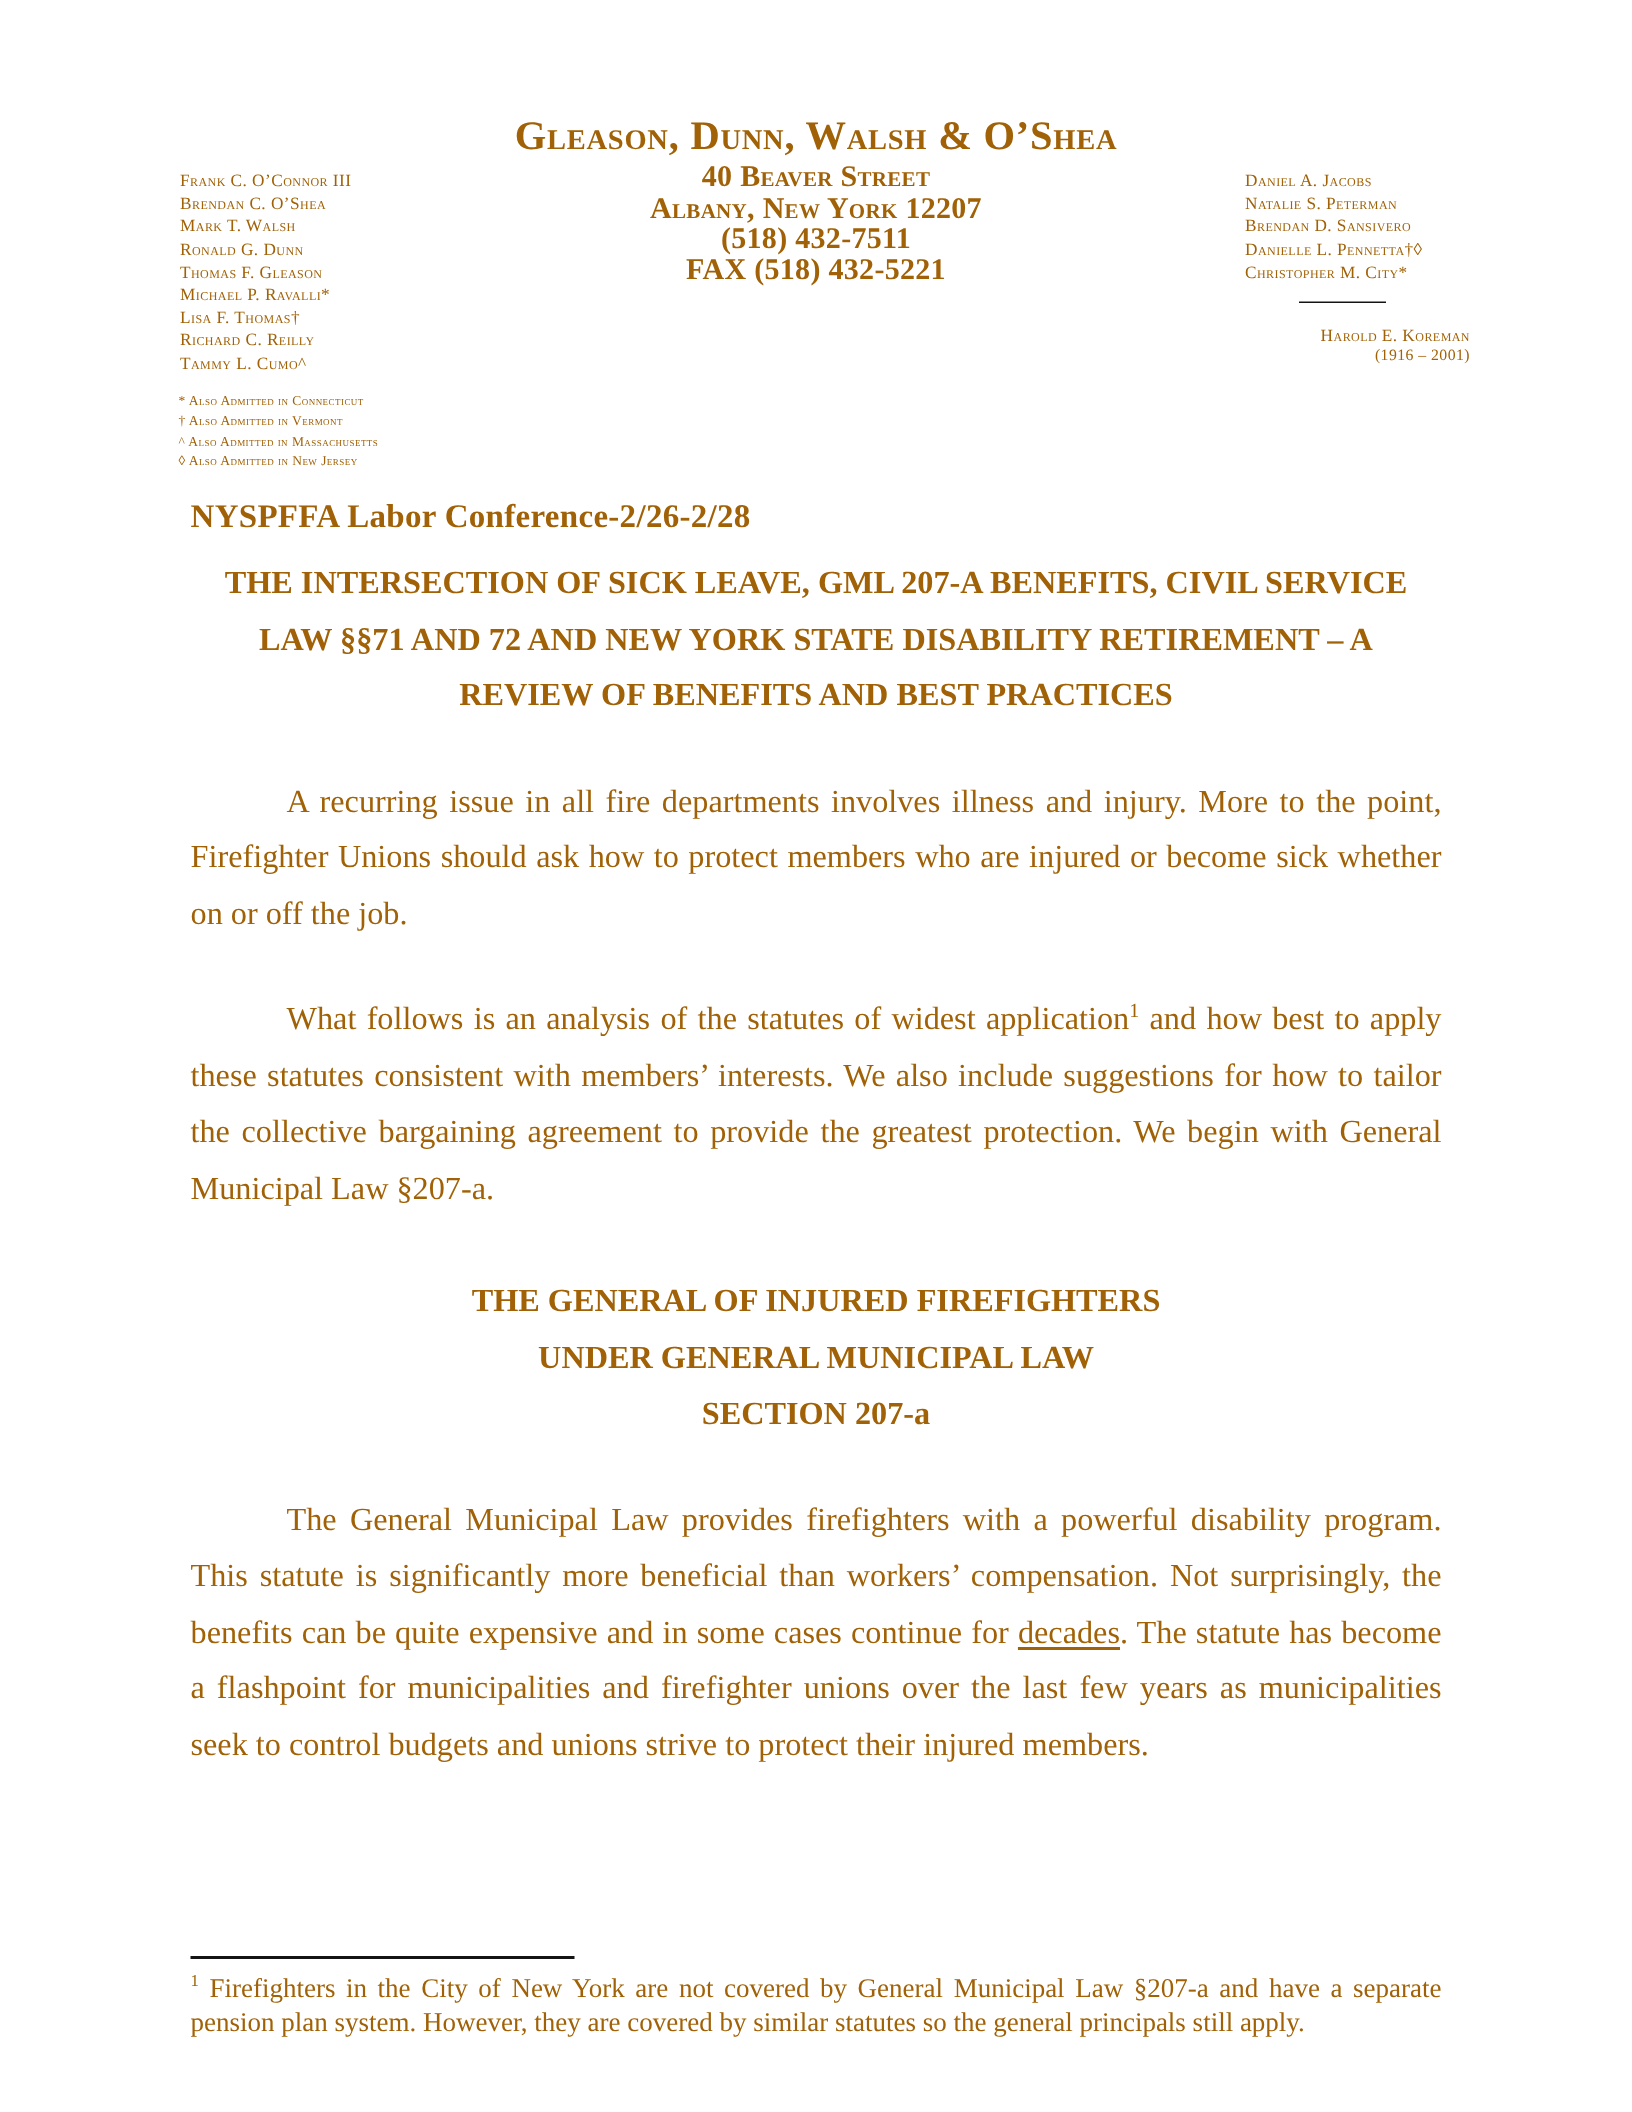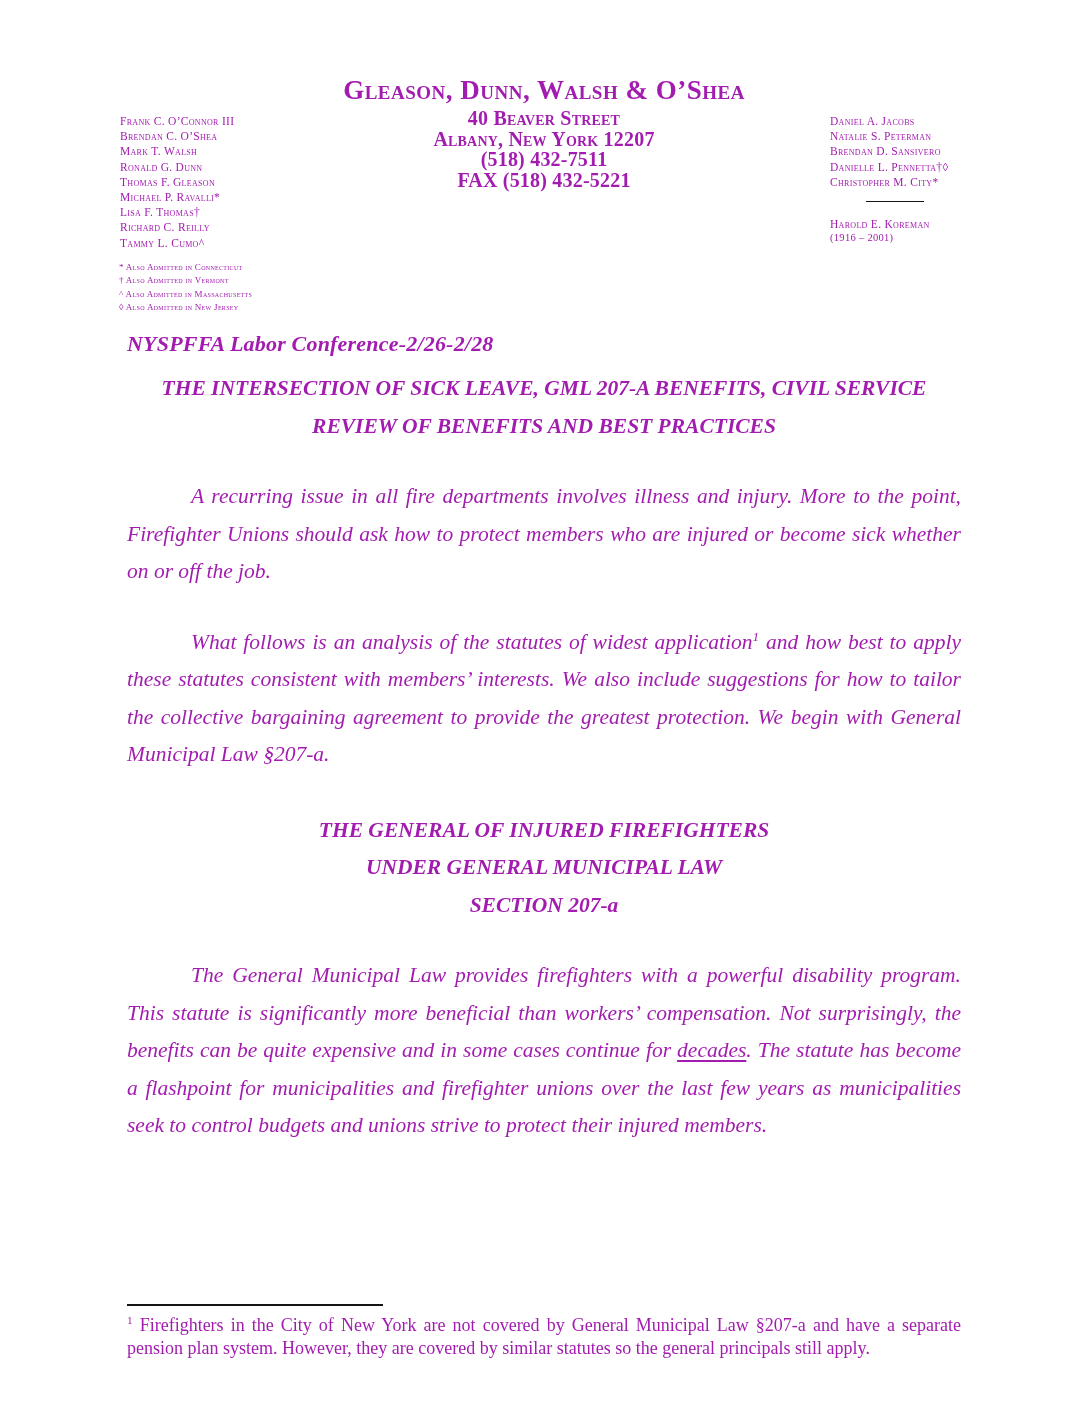--- a/index.html
+++ b/index.html
@@ -2,21 +2,21 @@
 <html><head>
 <meta charset="utf-8">
 <style>
   * { margin:0; padding:0; box-sizing:border-box; }
   html,body { background:#ffffff; }
   .page {
     position:relative;
     width:1088px; height:1408px;
     margin:0 auto;
     background:#ffffff;
-    color:#a21caf;
+    color:#a16207;
     font-family:"Liberation Serif","DejaVu Serif",serif;
     overflow:hidden;
   }
 
   
   .firm-name {
     position:absolute; top:76px; left:0; width:100%;
     text-align:center; font-weight:bold; font-size:27px; line-height:28px;
     font-variant:small-caps; letter-spacing:0.5px; white-space:nowrap;
   }
@@ -27,34 +27,33 @@
   }
   .lh-center .sc-line { font-variant:small-caps; }
   .lh-col { position:absolute; font-size:11.5px; line-height:15.2px; letter-spacing:0.3px; white-space:nowrap; }
   .lh-left  { top:114px; left:120px; }
   .lh-right { top:114px; left:830px; width:162px; }
   .attorney { font-variant:small-caps; }
   .right-divider {
     width:58px; height:0; border-top:1.5px solid #141414;
     margin:11px 0 0 36px;
   }
-  .emeritus { margin-top:15px; text-align:left; width:150px; }
+  .emeritus { margin-top:15px; text-align:right; width:150px; }
   .emeritus-name { font-variant:small-caps; font-size:11.5px; line-height:14px; }
   .emeritus-years { font-size:10.5px; line-height:13px; }
   .admitted {
     position:absolute; top:261px; left:119px;
     font-size:9px; line-height:13.4px; letter-spacing:0.3px; white-space:nowrap;
   }
   .admitted .note { font-variant:small-caps; }
 
   
   .doc-body {
     position:absolute; top:330px; left:127px; width:834px;
     font-size:21.5px;
-    font-style:italic;
   }
   .conference-line {
     font-weight:bold; font-size:22px; line-height:28px; letter-spacing:0.2px;
   }
   .doc-title {
     margin-top:12px; text-align:center; font-weight:bold;
     font-size:21.5px; line-height:37.5px;
   }
   .body-para {
     margin:33px 0 0 0; text-align:justify; text-indent:64px;
@@ -120,20 +119,21 @@
       <div class="note">^ Also Admitted in Massachusetts</div>
       <div class="note">◊ Also Admitted in New Jersey</div>
     </div>
   </header>
 
   <main class="doc-body">
     <div class="conference-line">NYSPFFA Labor Conference-2/26-2/28</div>
 
     <div class="doc-title">
       <div>THE INTERSECTION OF SICK LEAVE, GML 207-A BENEFITS, CIVIL SERVICE</div>
+      <div>LAW §§71 AND 72 AND NEW YORK STATE DISABILITY RETIREMENT – A</div>
       <div>REVIEW OF BENEFITS AND BEST PRACTICES</div>
     </div>
 
     <p class="body-para"><span>A recurring issue in all fire departments involves illness and injury. More to the point, Firefighter Unions should ask how to protect members who are injured or become sick whether on or off the job.</span></p>
 
     <p class="body-para"><span>What follows is an analysis of the statutes of widest application</span><sup>1</sup><span> and how best to apply these statutes consistent with members’ interests. We also include suggestions for how to tailor the collective bargaining agreement to provide the greatest protection. We begin with General Municipal Law §207-a.</span></p>
 
     <div class="section-heading">
       <div>THE GENERAL OF INJURED FIREFIGHTERS</div>
       <div>UNDER GENERAL MUNICIPAL LAW</div>

